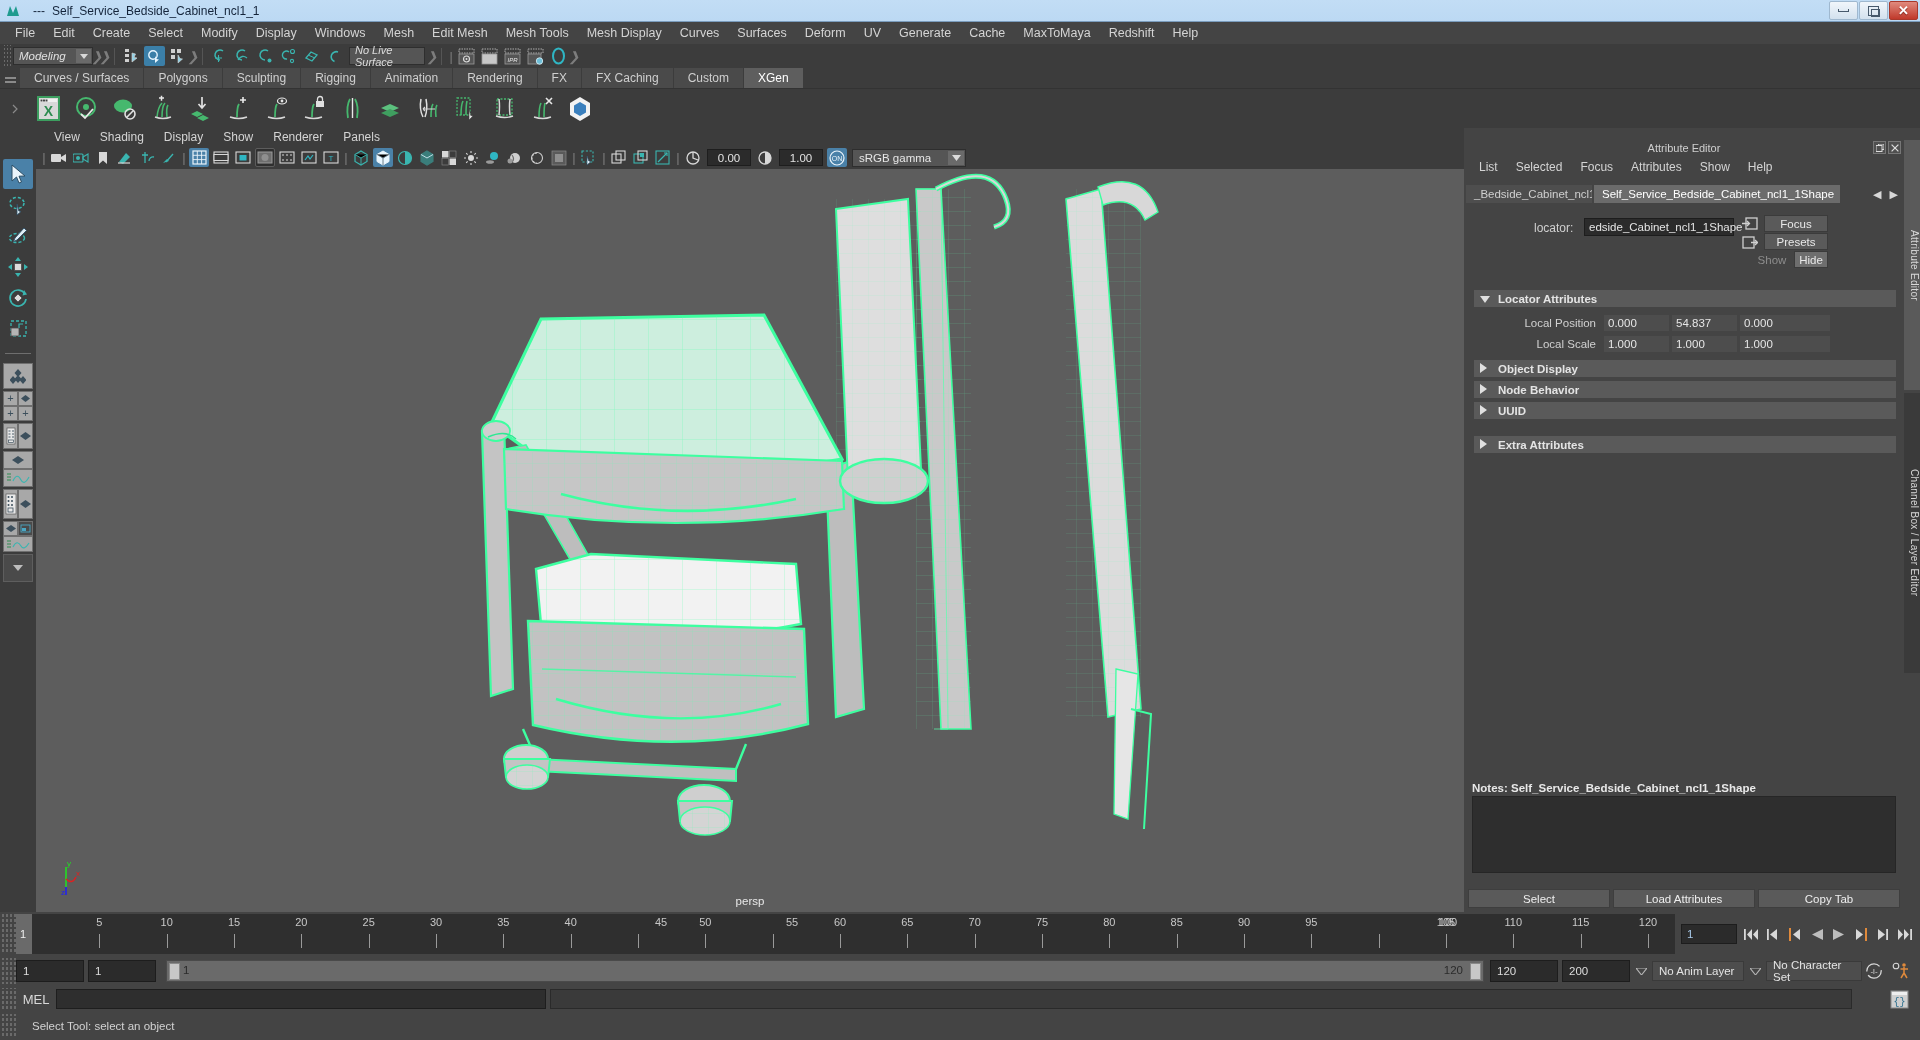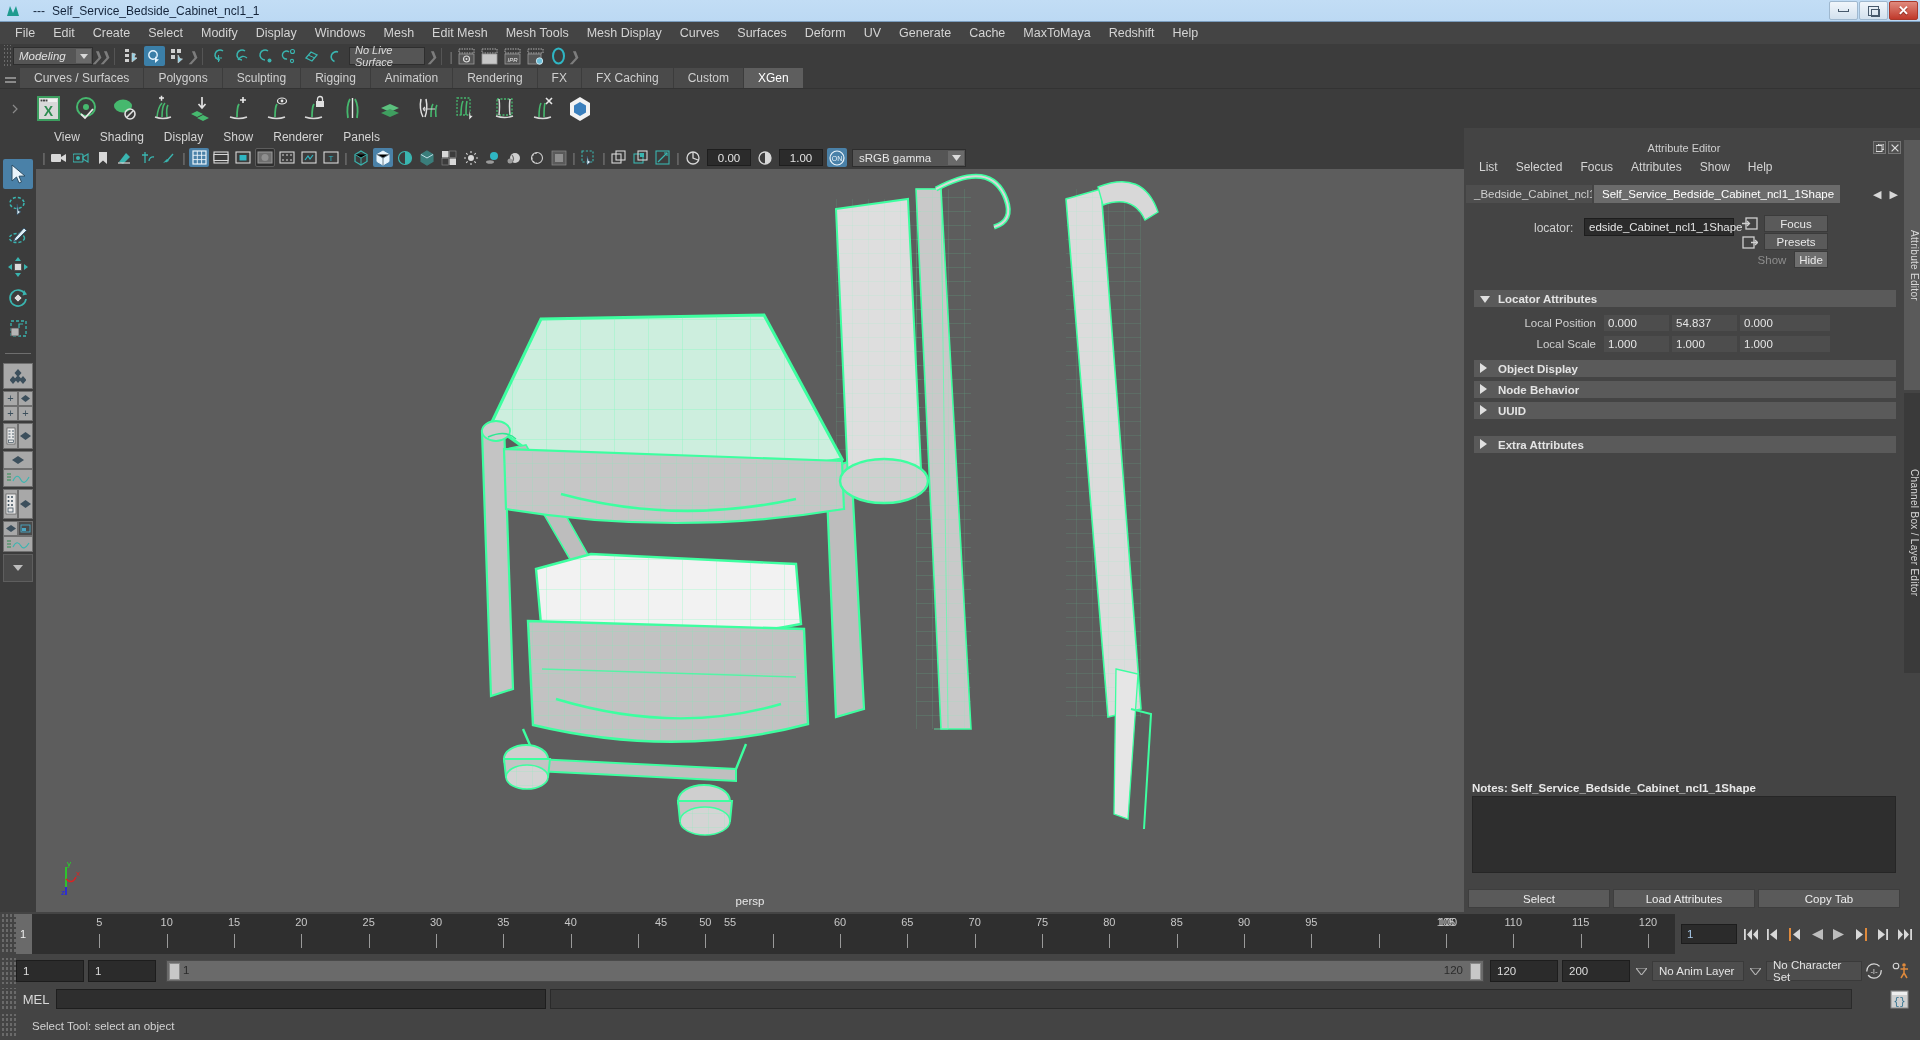--- a/index.html
+++ b/index.html
@@ -1100,21 +1100,21 @@
           <div class="ticklbl" style="left: 420px;">30</div>
           <div class="tick" style="left: 487.333px;"></div>
           <div class="ticklbl" style="left: 487.333px;">35</div>
           <div class="tick" style="left: 554.667px;"></div>
           <div class="ticklbl" style="left: 554.667px;">40</div>
           <div class="tick" style="left: 622px;"></div>
           <div class="ticklbl" style="left: 645px;">45</div>
           <div class="tick" style="left: 689.333px;"></div>
           <div class="ticklbl" style="left: 689.333px;">50</div>
           <div class="tick" style="left: 756.667px;"></div>
-          <div class="ticklbl" style="left: 714px;">55</div>
+          <div class="ticklbl" style="left: 776px;">55</div>
           <div class="tick" style="left: 824px;"></div>
           <div class="ticklbl" style="left: 824px;">60</div>
           <div class="tick" style="left: 891.333px;"></div>
           <div class="ticklbl" style="left: 891.333px;">65</div>
           <div class="tick" style="left: 958.667px;"></div>
           <div class="ticklbl" style="left: 958.667px;">70</div>
           <div class="tick" style="left: 1026px;"></div>
           <div class="ticklbl" style="left: 1026px;">75</div>
           <div class="tick" style="left: 1093.33px;"></div>
           <div class="ticklbl" style="left: 1093.33px;">80</div>

